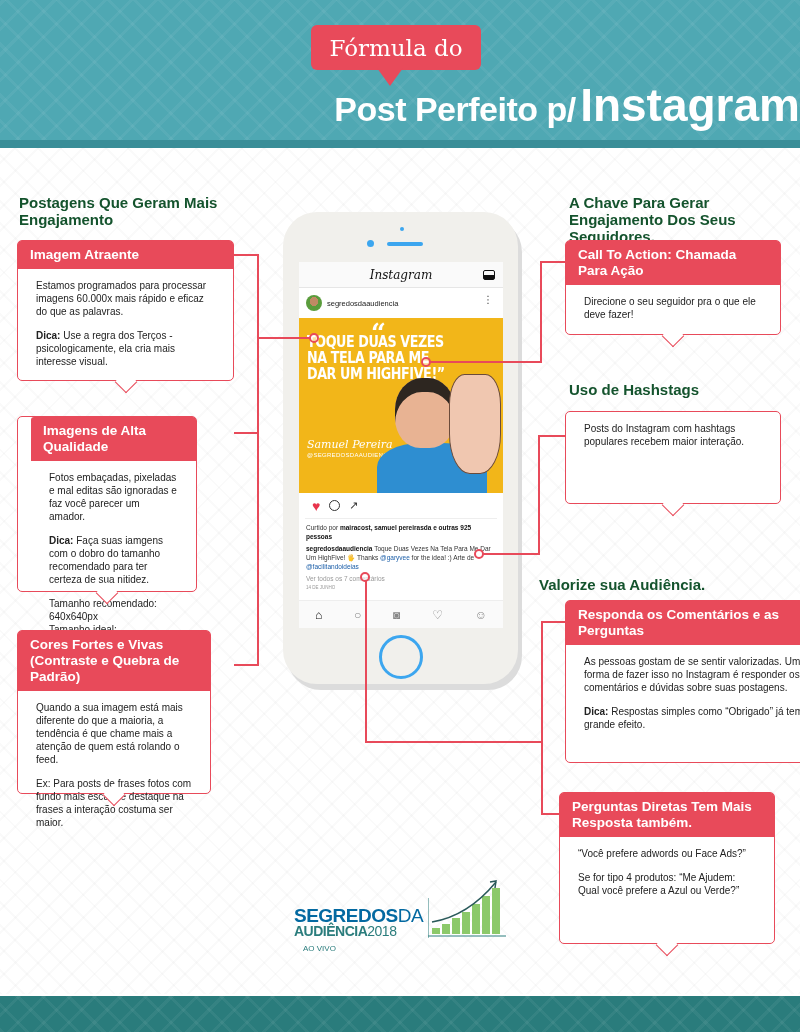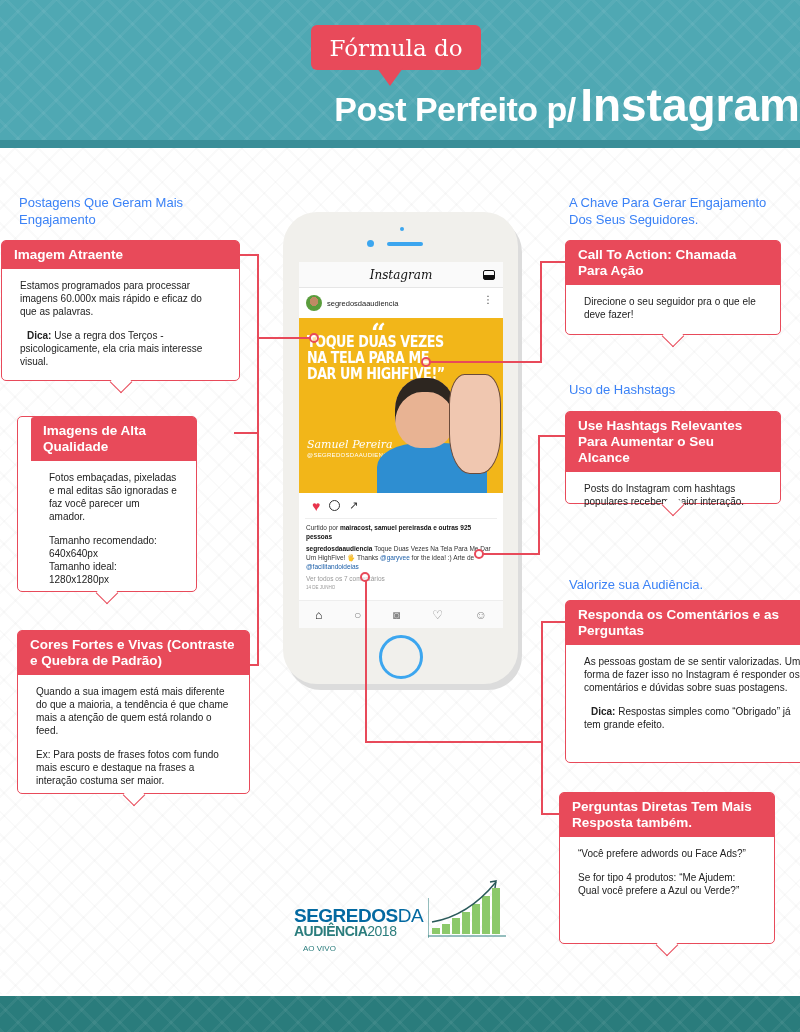--- a/index.html
+++ b/index.html
@@ -58,39 +58,39 @@
   }
   .footer::before {
     content: ""; position: absolute; inset: 0;
     background:
       repeating-linear-gradient(45deg, rgba(255,255,255,0.05) 0 3px, transparent 3px 18px),
       repeating-linear-gradient(-45deg, rgba(255,255,255,0.05) 0 3px, transparent 3px 18px);
   }
 
   
   .section-heading {
-    position: absolute; font-weight: normal; font-size: 13px; line-height: 17px; color: #3b82f6;
+    position: absolute; font-weight: bold; font-size: 15px; line-height: 17px; color: #14532d;
   }
 
   
   .card {
     position: absolute; background: #fff;
     border: 1.5px solid #e84a5a; border-radius: 5px;
   }
   .card-head {
     background: #e84a5a; color: #fff; font-weight: bold;
     font-size: 13.5px; line-height: 16px; padding: 6px 12px;
     border-radius: 3px 3px 0 0;
   }
   .card-body {
     padding: 10px 18px 10px 18px; font-size: 10px; line-height: 13px; color: #222;
   }
   .card-body p { margin-bottom: 11px; }
   .card-body p:last-child { margin-bottom: 0; }
-  .card-body b { font-weight: bold; margin-left: 7px; }
+  .card-body b { font-weight: bold; }
   .card-tail {
     position: absolute; left: 50%; bottom: -10px; width: 16px; height: 16px;
     margin-left: -8px; background: #fff;
     border-right: 1.5px solid #e84a5a; border-bottom: 1.5px solid #e84a5a;
     transform: rotate(45deg);
   }
 
   
   .line { position: absolute; background: #e84a5a; }
   .dot {
@@ -220,67 +220,67 @@
   <div class="title-bubble">Fórmula do</div>
   <div class="title-main">
     <span class="small">Post Perfeito p/</span>
     <span class="big">Instagram</span>
   </div>
   <div class="header-stripe"></div>
 </div>
 
 <div class="section-heading" style="left:19px; top:194px; width:210px;">Postagens Que Geram Mais Engajamento</div>
 
-<div class="card" style="left:1px; top:240px; width:239px; height:141px;">
+<div class="card" style="left:17px; top:240px; width:217px; height:141px;">
   <div class="card-head">Imagem Atraente</div>
   <div class="card-body">
     <p>Estamos programados para processar imagens 60.000x mais rápido e eficaz do que as palavras.</p>
     <p><b>Dica:</b><span></span><span> Use a regra dos Terços - psicologicamente, ela cria mais interesse visual.</span></p>
   </div>
   <div class="card-tail"></div>
 </div>
 
 <div class="card" style="left:17px; top:416px; width:180px; height:176px;padding-left:13px;">
   <div class="card-head">Imagens de Alta Qualidade</div>
   <div class="card-body">
     <p>Fotos embaçadas, pixeladas e mal editas são ignoradas e faz você parecer um amador.</p>
+    <p><b>Dica:</b><span> Faça suas iamgens com o dobro do tamanho recomendado para ter certeza de sua nitidez.</span></p>
     <div>Tamanho recomendado: 640x640px</div>
     <div>Tamanho ideal: 1280x1280px</div>
   </div>
   <div class="card-tail"></div>
 </div>
 
-<div class="card" style="left:17px; top:630px; width:233px; height:164px;">
+<div class="card" style="left:17px; top:630px; width:194px; height:164px;">
   <div class="card-head">Cores Fortes e Vivas (Contraste e Quebra de Padrão)</div>
   <div class="card-body">
     <p>Quando a sua imagem está mais diferente do que a maioria, a tendência é que chame mais a atenção de quem está rolando o feed.</p>
     <p>Ex: Para posts de frases fotos com fundo mais escuro e destaque na frases a interação costuma ser maior.</p>
   </div>
   <div class="card-tail"></div>
 </div>
 
 <div class="section-heading" style="left:569px; top:194px; width:220px;">A Chave Para Gerar Engajamento Dos Seus Seguidores.</div>
 <div class="card" style="left:565px; top:240px; width:216px; height:95px;">
   <div class="card-head">Call To Action: Chamada Para Ação</div>
   <div class="card-body">
     <p>Direcione o seu seguidor pra o que ele deve fazer!</p>
   </div>
   <div class="card-tail"></div>
 </div>
 
 <div class="section-heading" style="left:569px; top:381px; width:220px;">Uso de Hashstags</div>
 <div class="card" style="left:565px; top:411px; width:216px; height:93px;">
-  <div class="card-head">Use Hashtags Relevantes Para Aumentar o Seu Alcance</div>
   <div class="card-body">
     <p>Posts do Instagram com hashtags populares recebem maior interação.</p>
   </div>
   <div class="card-tail"></div>
 </div>
 
-<div class="section-heading" style="left:569px; top:576px; width:220px;">Valorize sua Audiência.</div>
+<div class="section-heading" style="left:539px; top:576px; width:220px;">Valorize sua Audiência.</div>
 <div class="card" style="left:565px; top:600px; width:260px; height:163px;">
   <div class="card-head">Responda os Comentários e as Perguntas</div>
   <div class="card-body">
     <p>As pessoas gostam de se sentir valorizadas. Uma forma de fazer isso no Instagram é responder os comentários e dúvidas sobre suas postagens.</p>
     <p><b>Dica:</b><span> Respostas simples como “Obrigado” já tem grande efeito.</span></p>
   </div>
 </div>
 
 <div class="card" style="left:559px; top:792px; width:216px; height:152px;">
   <div class="card-head">Perguntas Diretas Tem Mais Resposta também.</div>

